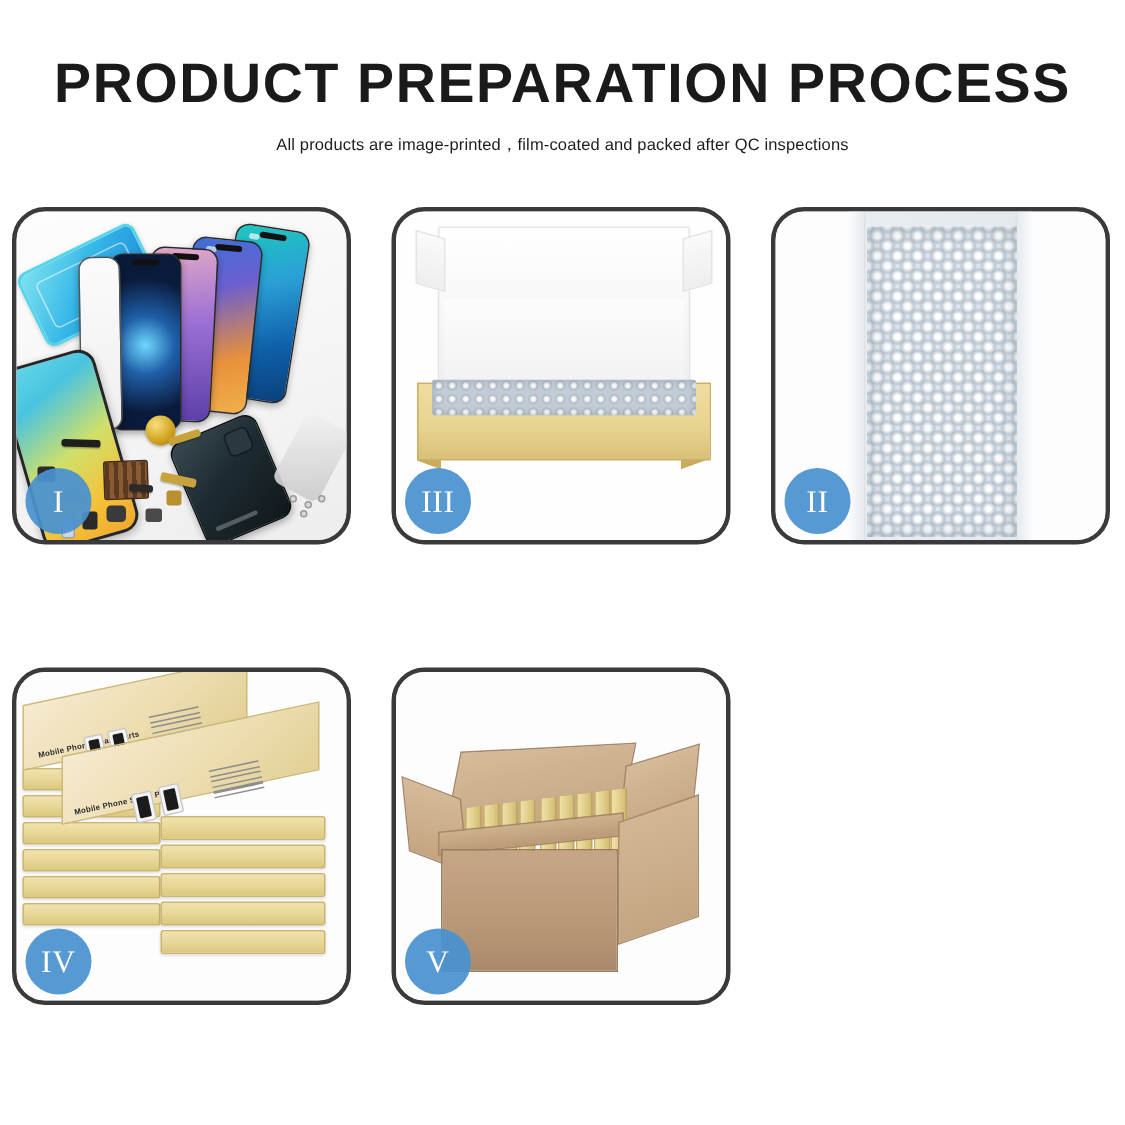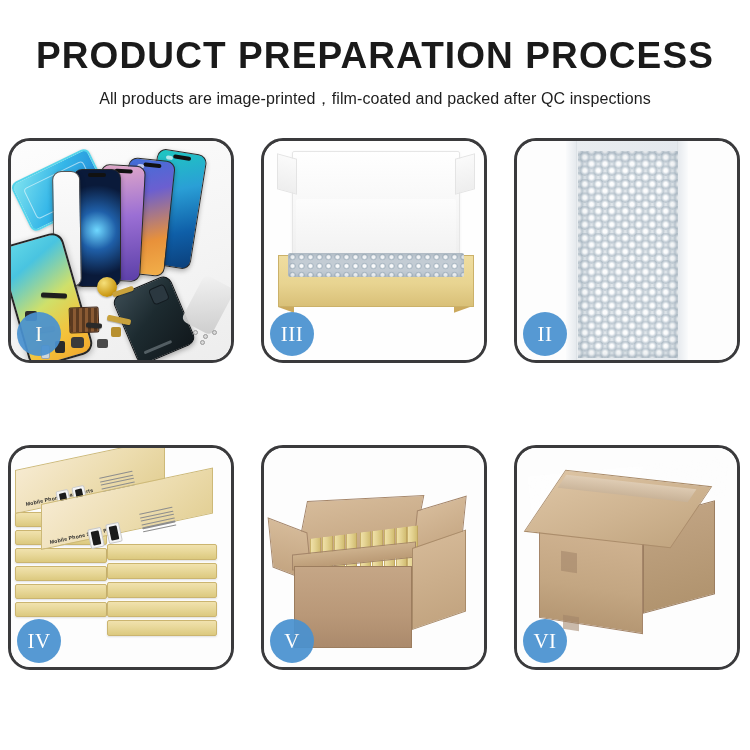--- a/index.html
+++ b/index.html
@@ -12,21 +12,21 @@
   .page { position: relative; width: 750px; height: 750px; background: #fff; }
 
   
   .header { position: absolute; left: 0; top: 0; width: 750px; text-align: center; }
   .title {
     font-size: 37px; font-weight: 700; letter-spacing: 1.1px;
     color: #1a1a1a; line-height: 1; padding-top: 37px;
     font-family: "Liberation Sans", sans-serif;
   }
   .subtitle {
-    font-size: 16px; font-weight: 400; color: #1d1d1d;
+    font-size: 11px; font-weight: 400; color: #1d1d1d;
     letter-spacing: .1px; padding-top: 15px;
     font-family: "Liberation Sans", sans-serif;
   }
 
   
   .grid {
     position: absolute; left: 8px; top: 138px;
     width: 736px; height: 540px;
     display: grid;
     grid-template-columns: repeat(3, 226px);
@@ -420,27 +420,15 @@
             <i style="left:86px"></i>
             <i style="left:97px"></i>
         </div>
         <div class="flap flap-frontlip"></div>
         <div class="carton-side"></div>
         <div class="carton-front"></div>
       </div>
       <div class="badge">V</div>
     </div>
 
-    <div class="panel">
-      <div class="panel-inner p6">
-        <div class="wrap-sheen"></div>
-        <div class="box6-side"></div>
-        <div class="box6-front"></div>
-        <div class="box6-top"></div>
-        <div class="tape"></div>
-        <div class="tape-tab"></div>
-        <div class="tape-tab tape-tab2"></div>
-      </div>
-      <div class="badge">VI</div>
-    </div>
 
   </div>
 </div>
 
 </body></html>

